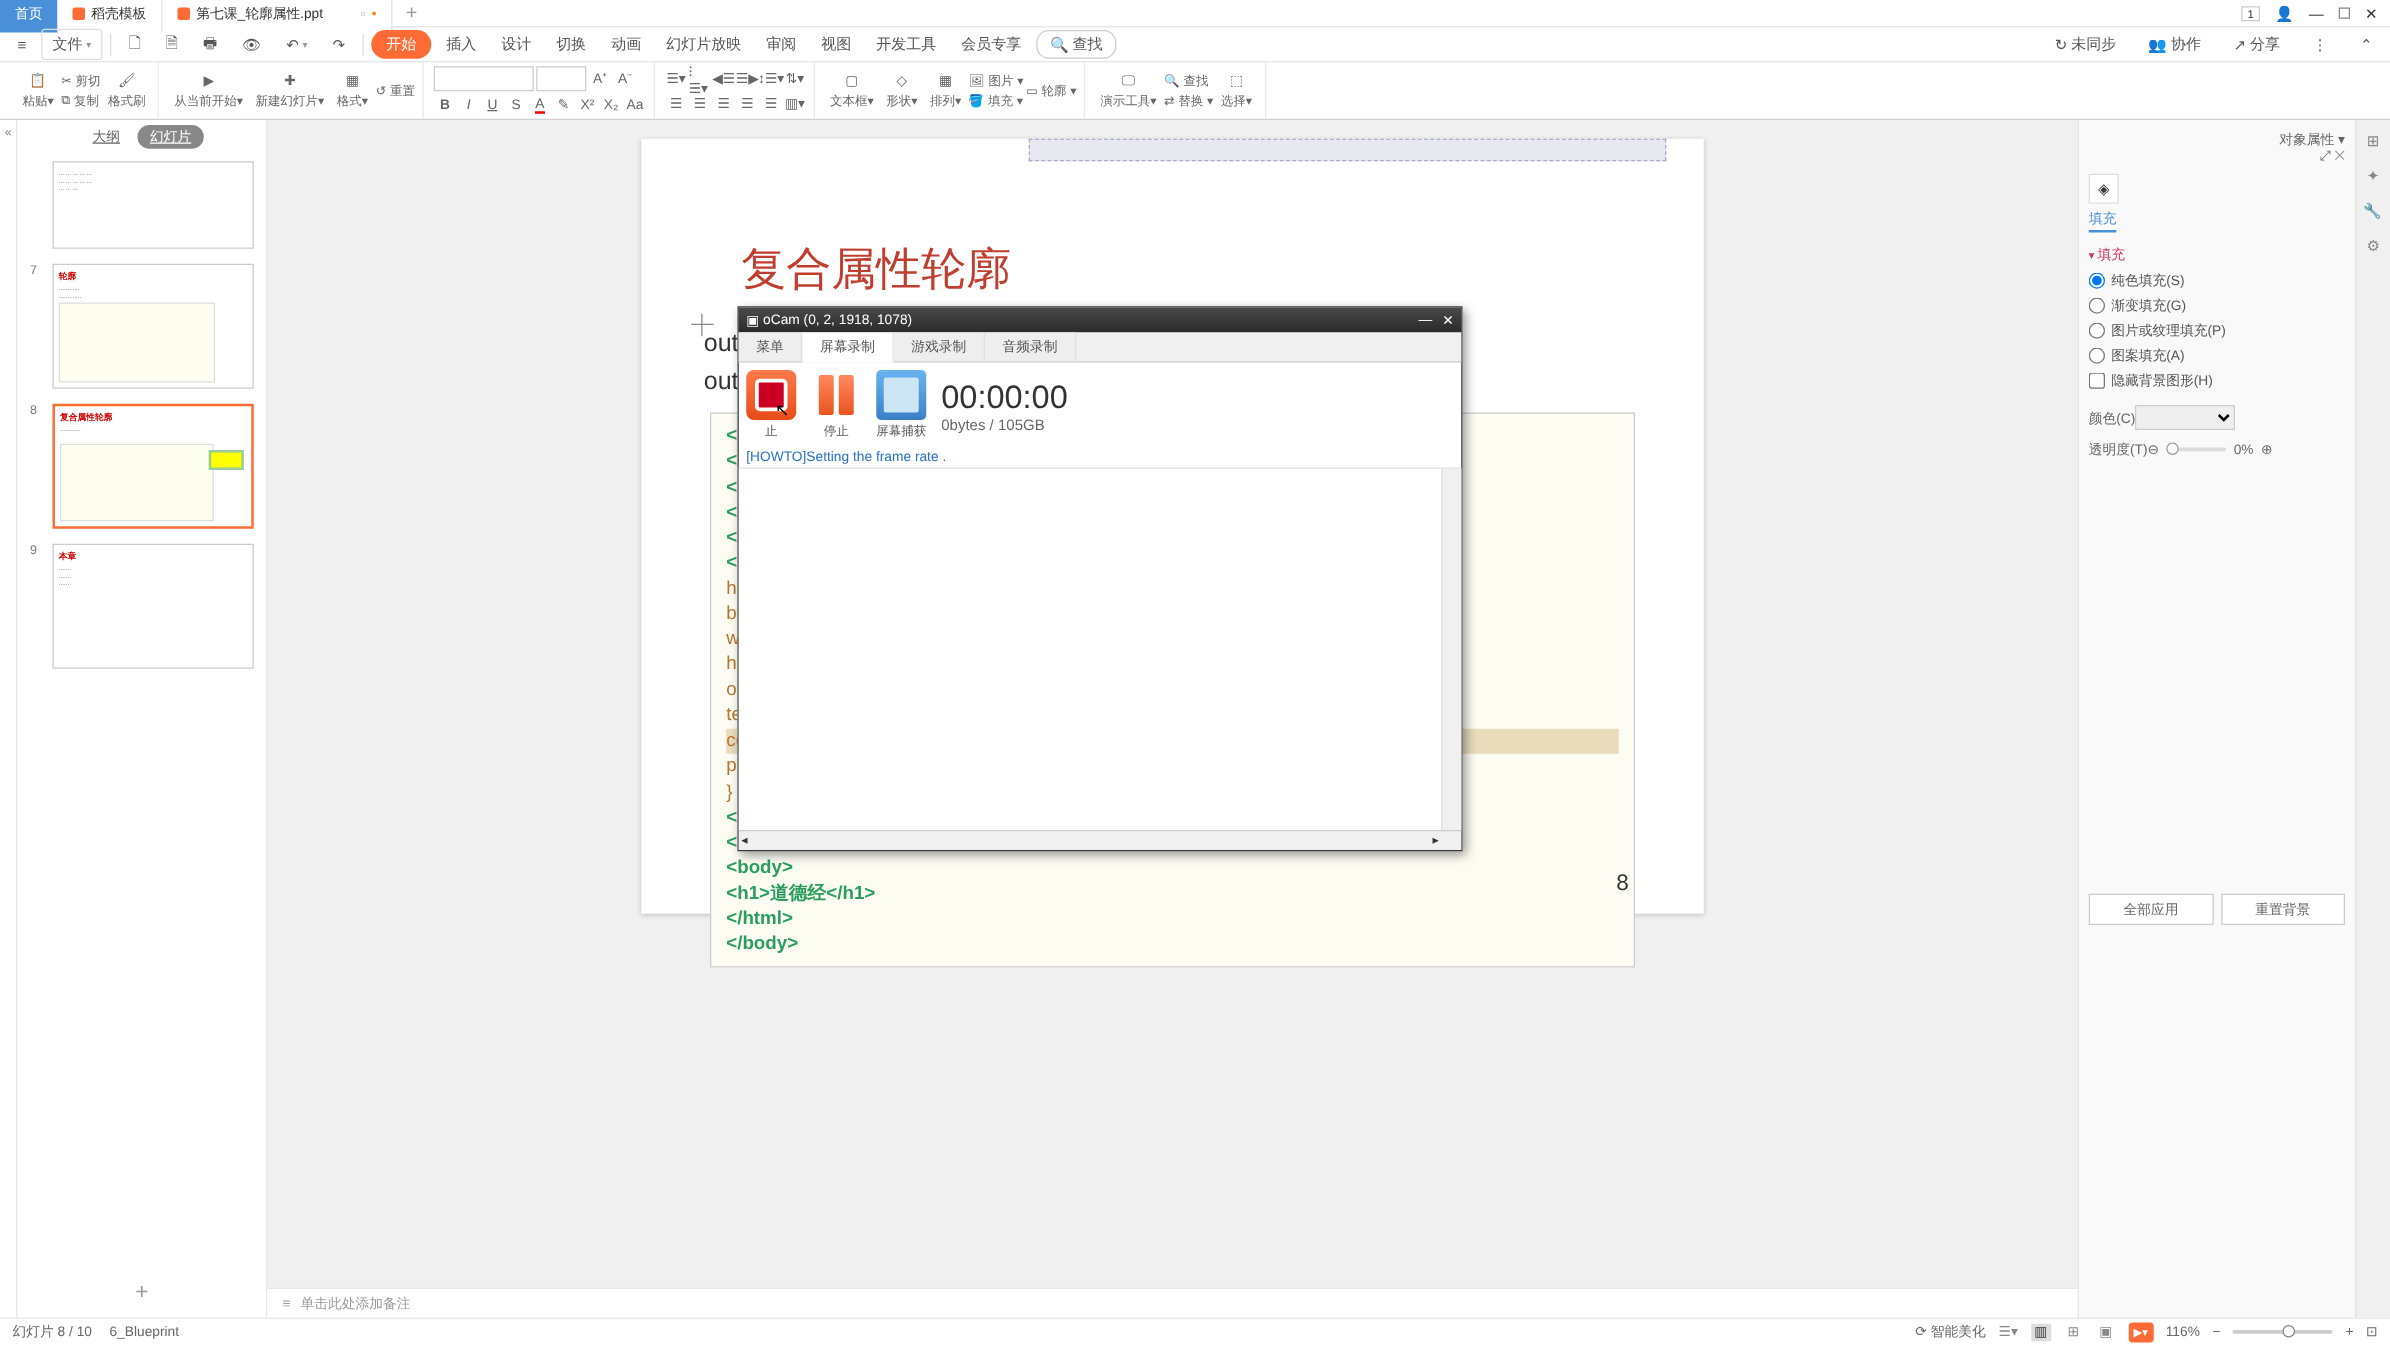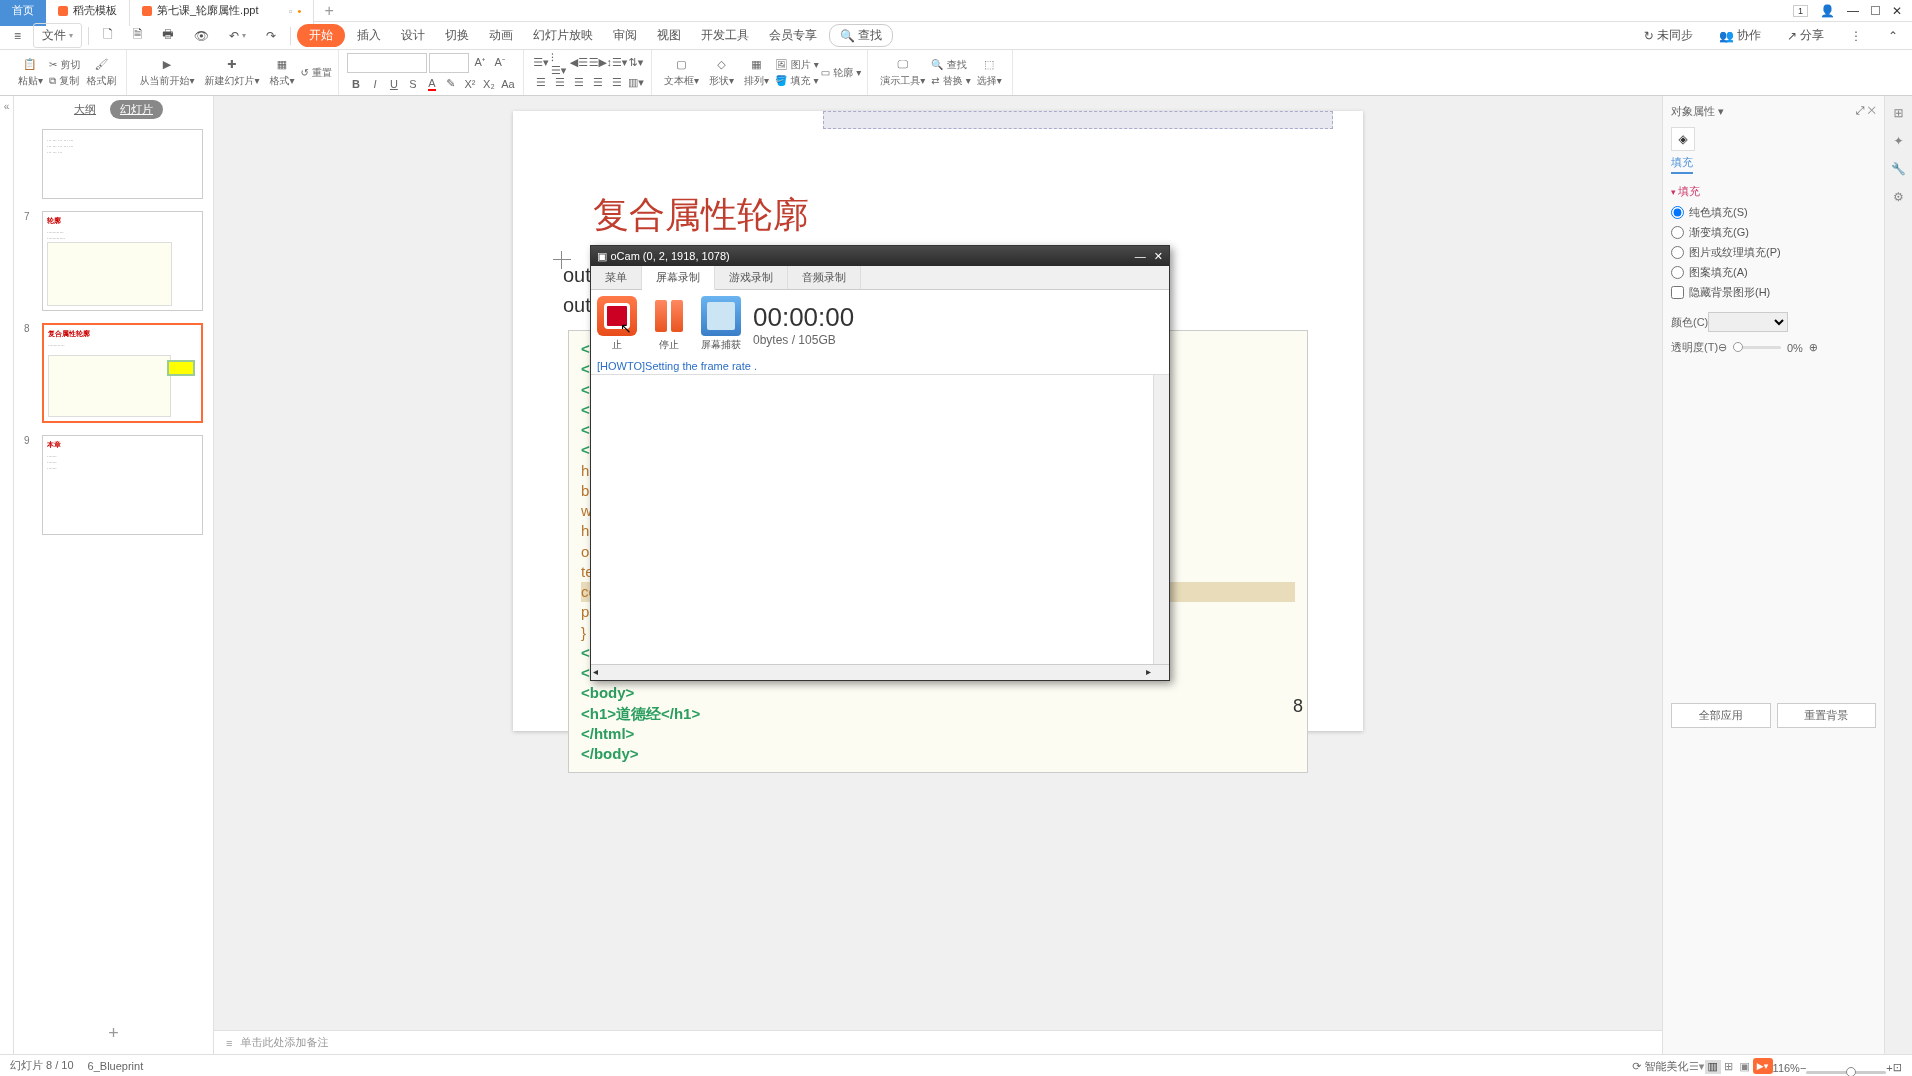--- a/index.html
+++ b/index.html
@@ -58,41 +58,41 @@
 .code-box .tag{color:#2a9d5f;font-weight:bold;}
 .code-box .prop{color:#b8762c;}
 .code-box .hl{background:#e8dcbb;display:inline-block;width:100%;}
 .page-num{position:absolute;bottom:14px;right:60px;font-size:18px;}
 .cross-marker{position:absolute;top:140px;left:40px;width:18px;height:18px;}
 .cross-marker::before{content:"";position:absolute;left:8px;top:0;width:1px;height:18px;background:#888;}
 .cross-marker::after{content:"";position:absolute;left:0;top:8px;width:18px;height:1px;background:#888;}
 .notes-bar{height:24px;background:#fff;border-top:1px solid #e0e0e0;display:flex;align-items:center;padding:0 12px;gap:8px;font-size:11px;color:#999;}
 .right-panel{width:250px;background:#f9f9f9;border-left:1px solid #e0e0e0;display:flex;}
 .rp-content{flex:1;padding:8px;}
-.rp-header{display:flex;align-items:flex-start;justify-content:space-between;margin-bottom:8px;font-size:11px;color:#666;}
+.rp-header{display:flex;align-items:flex-end;justify-content:space-between;margin-bottom:8px;font-size:11px;color:#666;flex-direction:column;}
 .rp-header .close{color:#999;cursor:pointer;}
 .rp-tabs{margin-bottom:10px;}
 .rp-tab-icon{width:24px;height:24px;border:1px solid #ddd;display:inline-flex;align-items:center;justify-content:center;background:#fff;}
 .rp-tab-label{font-size:11px;color:#4a90d9;border-bottom:2px solid #4a90d9;padding-bottom:2px;display:inline-block;margin-top:4px;}
 .rp-section{margin-bottom:12px;}
 .rp-section-title{font-size:11px;color:#c36;margin-bottom:6px;}
 .rp-section-title::before{content:"▾ ";font-size:9px;}
 .rp-radio{display:flex;align-items:center;gap:5px;font-size:11px;color:#555;margin-bottom:5px;}
 .rp-radio input{margin:0;}
 .rp-field{display:flex;align-items:center;justify-content:flex-start;font-size:11px;color:#666;margin-bottom:8px;}
 .rp-field select,.rp-field input[type=text]{width:80px;height:20px;border:1px solid #ccc;font-size:10px;padding:0 3px;}
 .rp-slider{display:flex;align-items:center;gap:6px;}
 .rp-slider .track{flex:1;height:3px;background:#ddd;border-radius:2px;position:relative;}
 .rp-slider .handle{position:absolute;left:0;top:-4px;width:10px;height:10px;border:1px solid #999;background:#fff;border-radius:50%;}
 .rp-buttons{display:flex;gap:6px;margin-top:auto;}
 .rp-btn{flex:1;padding:4px 14px;font-size:11px;border:1px solid #ccc;background:#fff;text-align:center;color:#666;}
 .rp-sidebar{width:28px;background:#f0f0f0;border-left:1px solid #e0e0e0;display:flex;flex-direction:column;align-items:center;gap:10px;padding-top:8px;}
 .rp-side-icon{width:18px;height:18px;display:flex;align-items:center;justify-content:center;color:#888;font-size:12px;cursor:pointer;}
 .statusbar{height:22px;background:#fff;border-top:1px solid #e0e0e0;display:flex;align-items:center;padding:0 10px;font-size:11px;color:#666;}
-.status-right{margin-left:auto;display:flex;align-items:flex-end;}
+.status-right{margin-left:auto;display:flex;align-items:center;gap:10px;}
 .view-btn{width:16px;height:14px;display:inline-flex;align-items:center;justify-content:center;color:#888;cursor:pointer;}
 .view-btn.active{color:#333;background:#ddd;}
 .play-btn{width:20px;height:16px;background:#ff6b35;border-radius:3px;display:flex;align-items:center;justify-content:center;color:#fff;font-size:9px;}
 .zoom-slider{width:80px;height:3px;background:#ccc;position:relative;border-radius:2px;}
 .zoom-handle{position:absolute;left:50%;top:-4px;width:10px;height:10px;border:1px solid #888;background:#fff;border-radius:50%;}
 
 .ocam{position:absolute;top:245px;left:590px;width:580px;background:#fff;border:1px solid #333;box-shadow:3px 3px 8px rgba(0,0,0,0.4);}
 .ocam-title{height:20px;background:linear-gradient(#4a4a4a,#2a2a2a);color:#fff;display:flex;align-items:center;padding:0 6px;font-size:11px;}
 .ocam-title .wc{margin-left:auto;display:flex;gap:8px;}
 .ocam-title .wc span{cursor:pointer;font-size:11px;}

